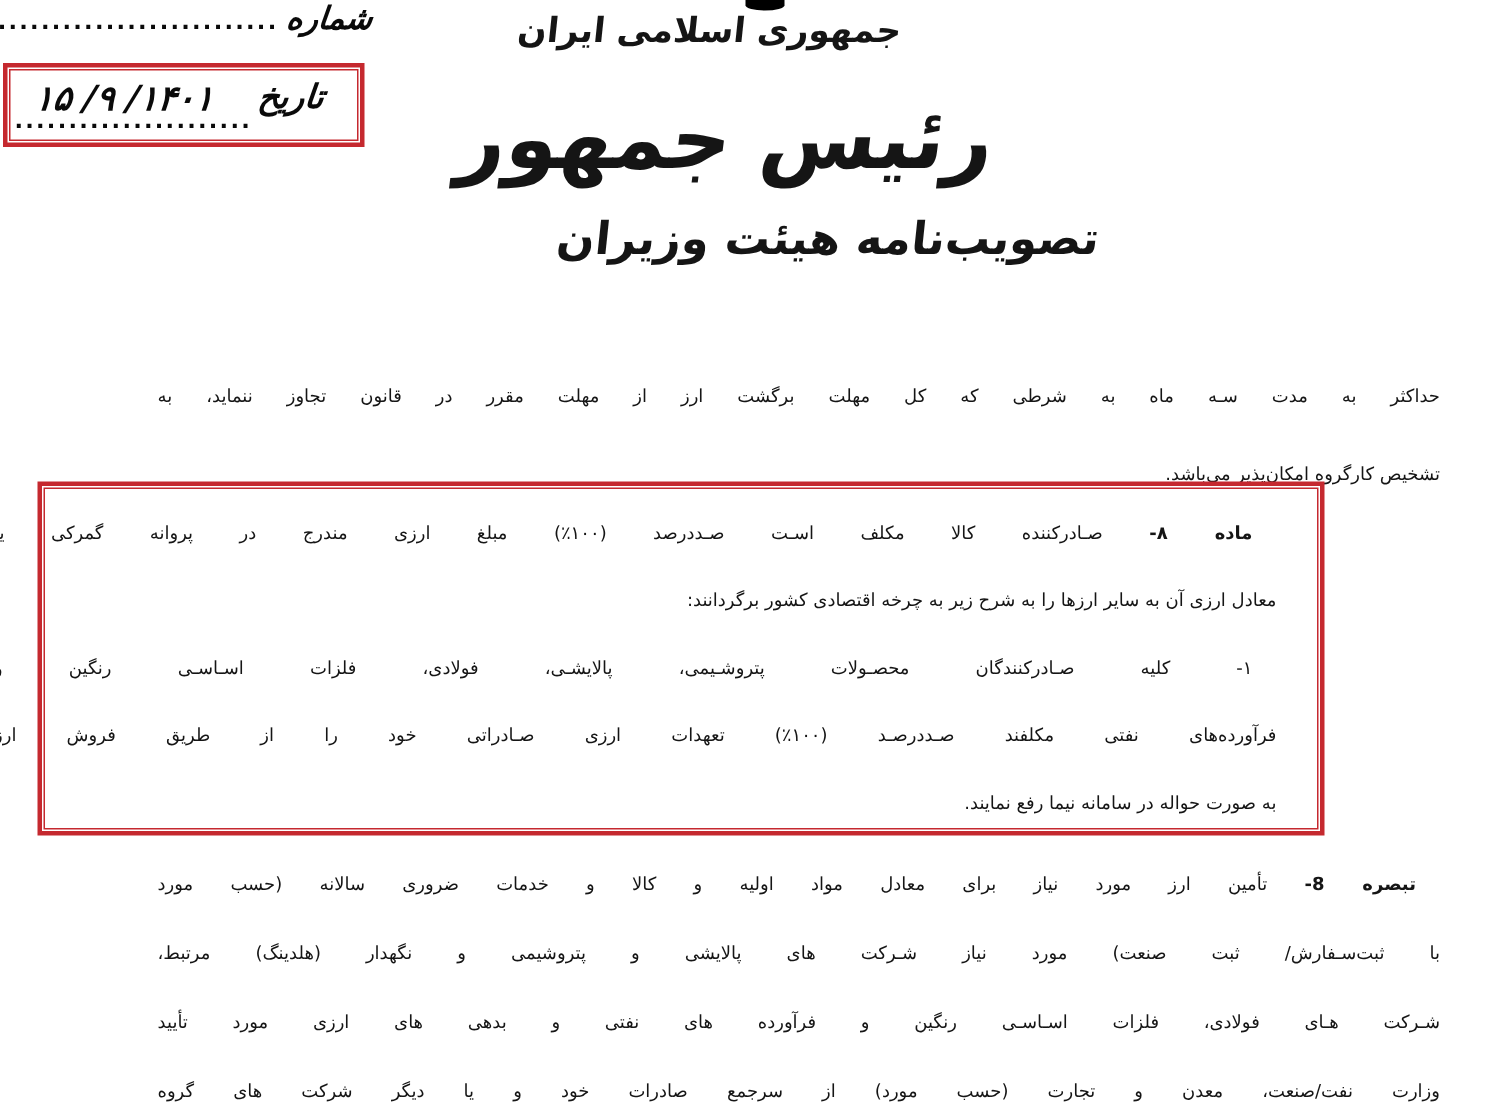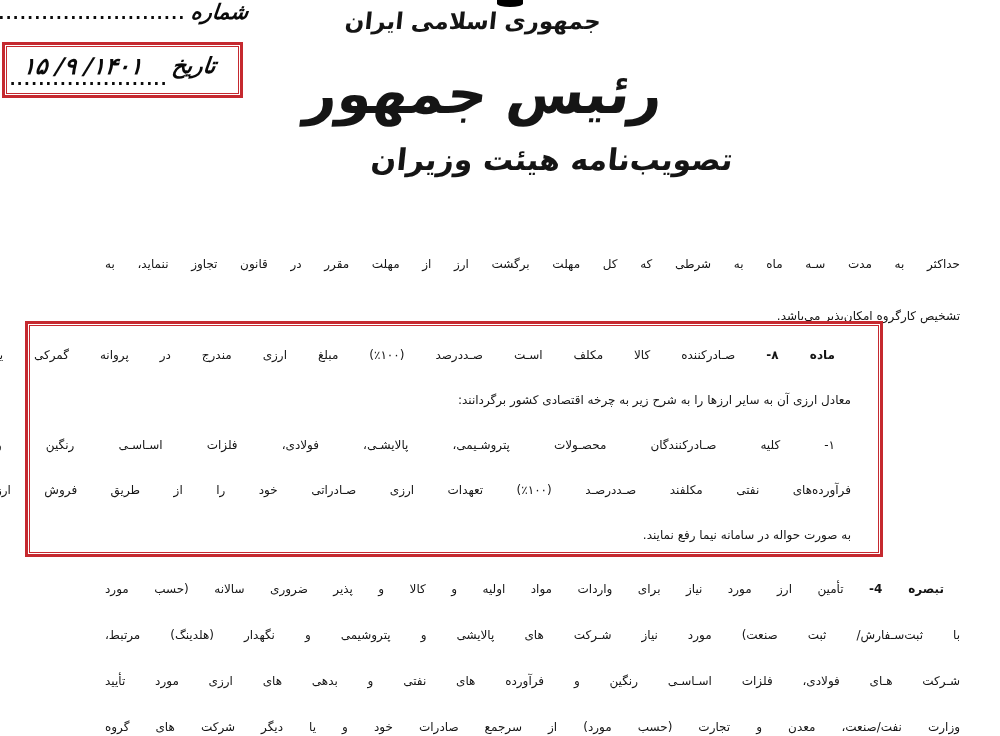--- a/index.html
+++ b/index.html
@@ -123,19 +123,19 @@
         <div class="line just indent"><span class="lead">ماده ۸-</span><span> صـادرکننده کالا مکلف اسـت صـددرصد (۱۰۰٪) مبلغ ارزی مندرج در پروانه گمرکی یا</span></div>
         <div class="line endline">معادل ارزی آن به سایر ارزها را به شرح زیر به چرخه اقتصادی کشور برگردانند:</div>
         <div class="line just indent">۱- کلیه صـادرکنندگان محصـولات پتروشـیمی، پالایشـی، فولادی، فلزات اسـاسـی رنگین و</div>
         <div class="line just">فرآورده‌های نفتی مکلفند صـددرصـد (۱۰۰٪) تعهدات ارزی صـادراتی خود را از طریق فروش ارز</div>
         <div class="line endline">به صورت حواله در سامانه نیما رفع نمایند.</div>
       </div>
     </div>
   </div>
 
   <div class="n1 doc-par">
-    <div class="line just indent"><span class="lead">تبصره 4-</span><span> تأمین ارز مورد نیاز برای واردات مواد اولیه و کالا و پذیر ضروری سالانه (حسب مورد</span></div>
+    <div class="line just indent"><span class="lead">تبصره 8-</span><span> تأمین ارز مورد نیاز برای معادل مواد اولیه و کالا و خدمات ضروری سالانه (حسب مورد</span></div>
     <div class="line just">با ثبت‌سـفارش/ ثبت صنعت) مورد نیاز شـرکت های پالایشی و پتروشیمی و نگهدار (هلدینگ) مرتبط،</div>
     <div class="line just">شـرکت هـای فولادی، فلزات اسـاسـی رنگین و فرآورده های نفتی و بدهی های ارزی مورد تأیید</div>
     <div class="line just">وزارت نفت/صنعت، معدن و تجارت (حسب مورد) از سرجمع صادرات خود و یا دیگر شرکت های گروه</div>
   </div>
 
 </div>
 
 </body></html>

